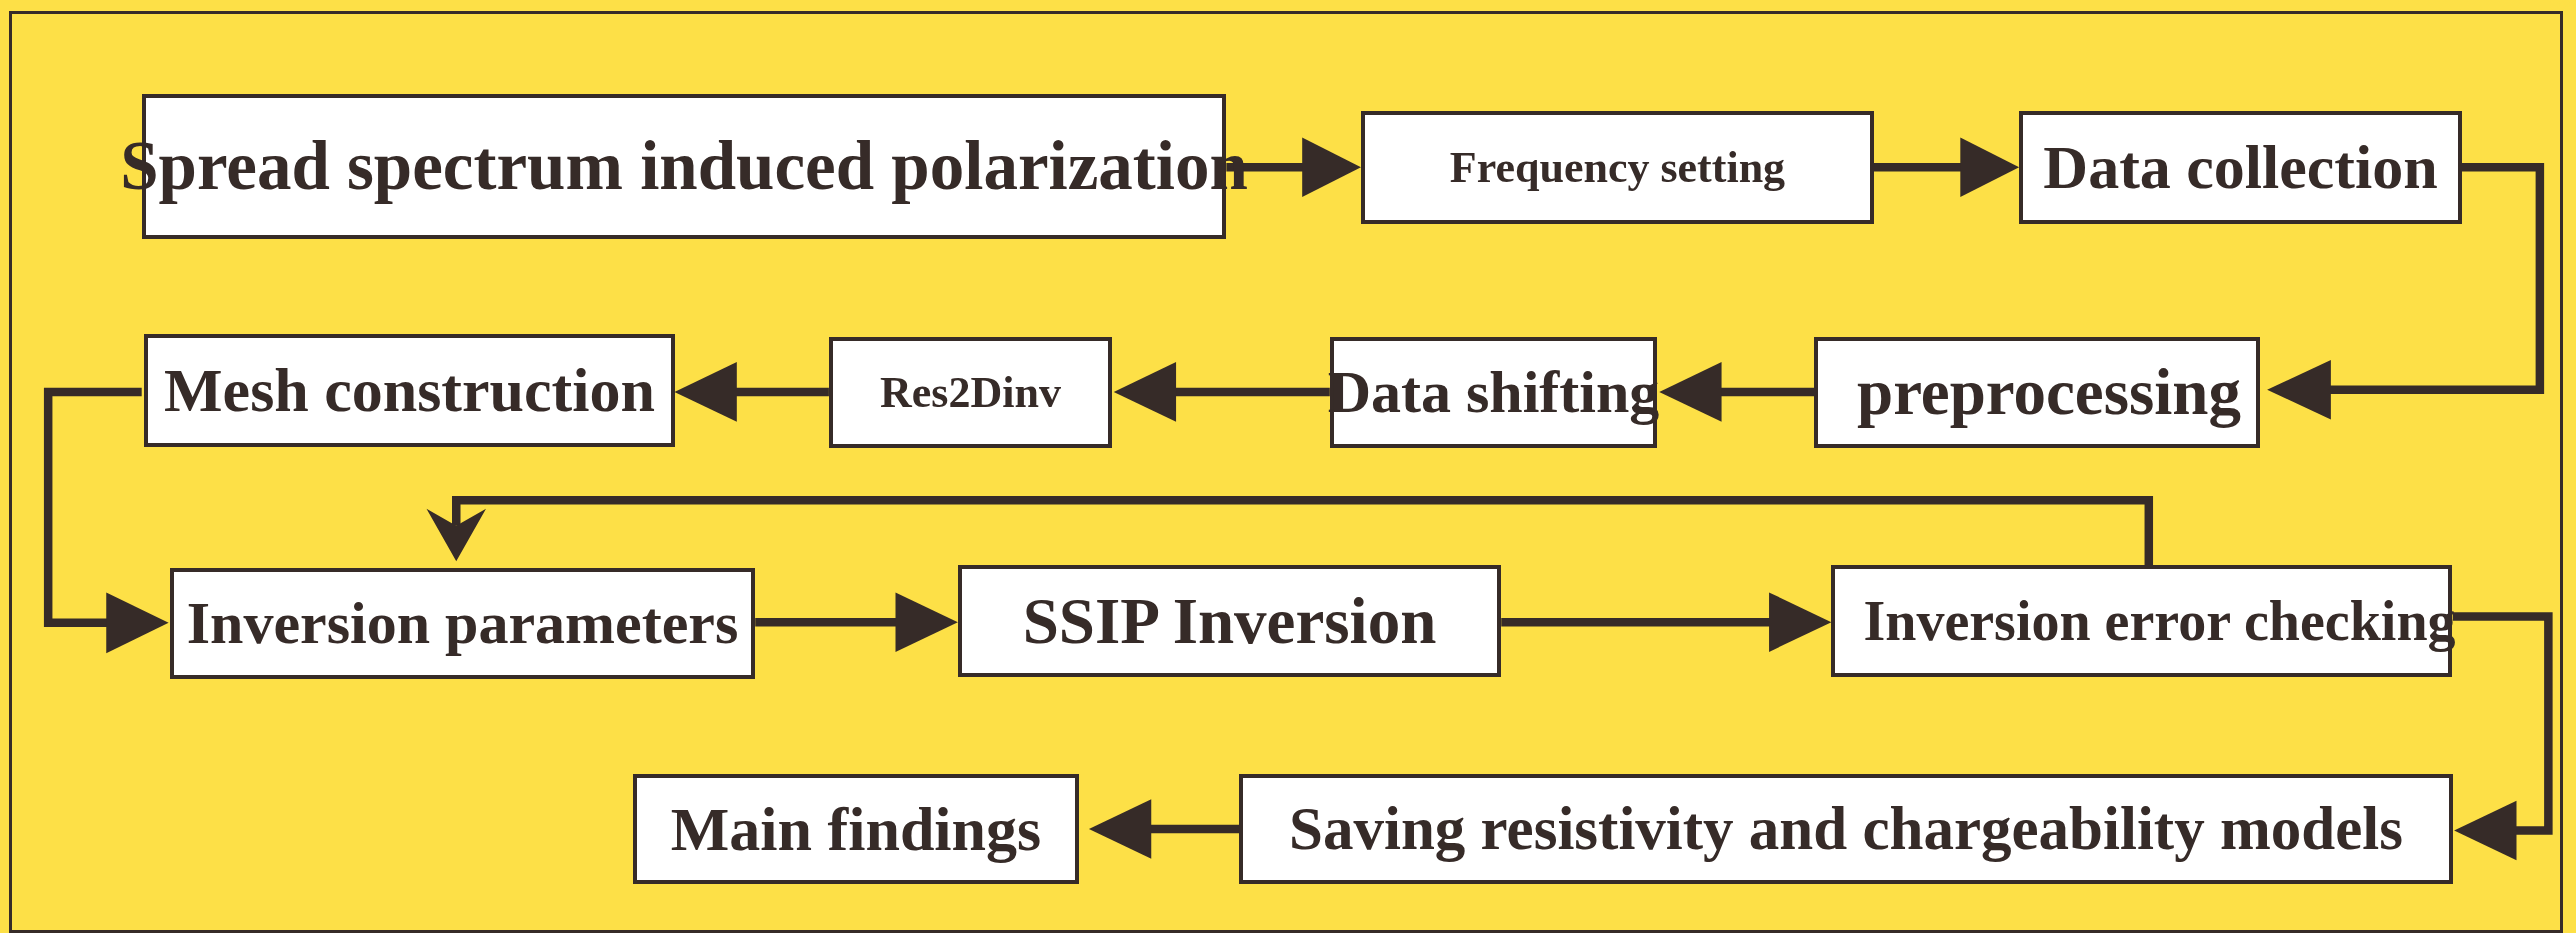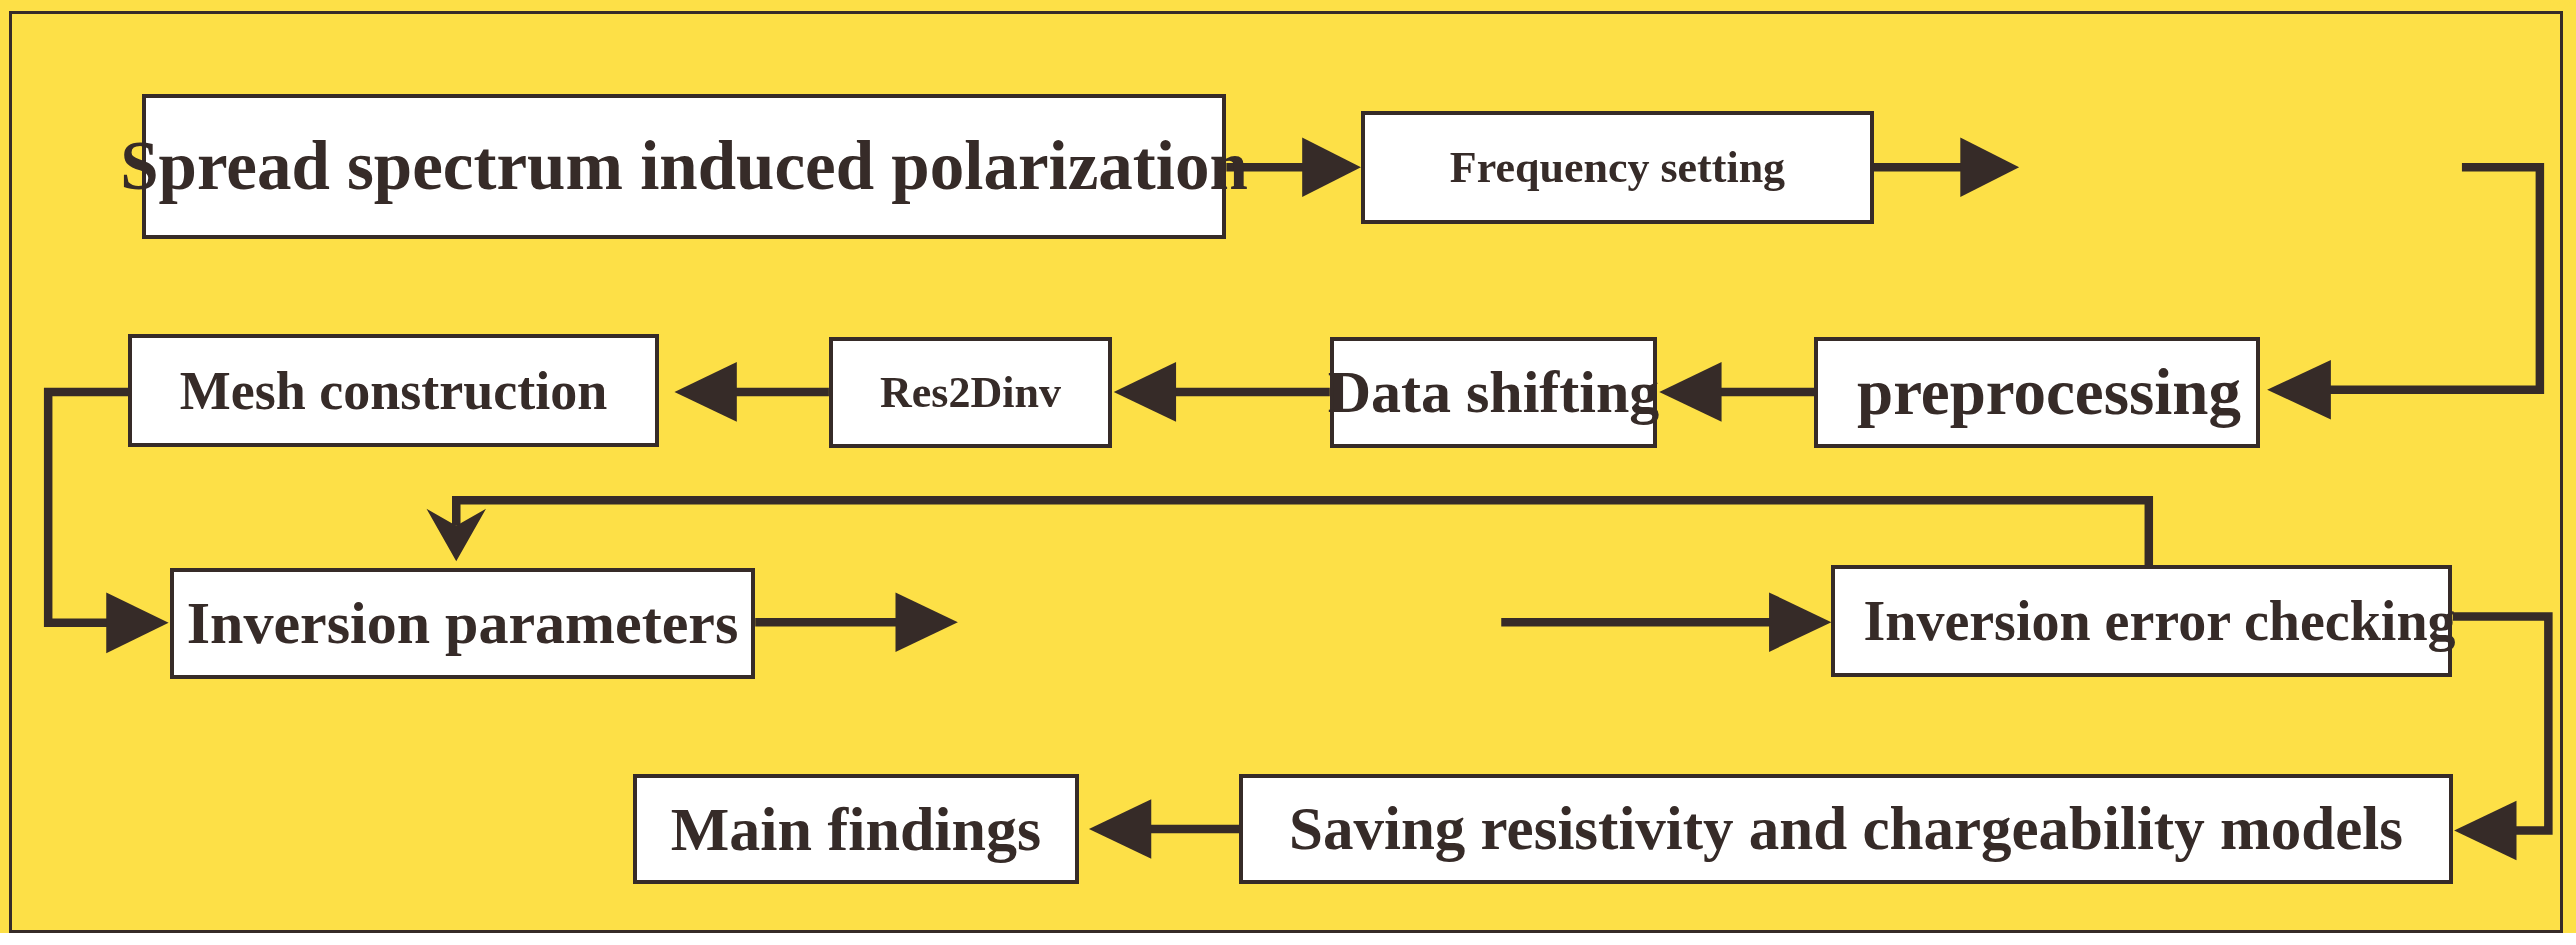--- a/index.html
+++ b/index.html
@@ -16,21 +16,21 @@
     position:absolute;background:#ffffff;border:4.3px solid #362b28;box-sizing:border-box;
     display:flex;align-items:center;justify-content:center;
     font-weight:bold;white-space:nowrap;text-align:center;
   }
   #n-spread   {left:142px; top:94px; width:1084px;height:145px;font-size:69px;}
   #n-freq     {left:1361px;top:111px; width:513px; height:113px;font-size:44px;}
   #n-datacol  {left:2019px;top:111px; width:443px; height:113px;font-size:62px;}
   #n-preproc  {left:1814px;top:337px; width:446px; height:111px;font-size:65px;padding-left:24px;}
   #n-datashift{left:1330px;top:337px; width:327px; height:111px;font-size:60px;}
   #n-res2dinv {left:829px;top:337px; width:283px; height:111px;font-size:44px;text-align:right;}
-  #n-mesh     {left:128px; top:334px; width:531px; height:113px;font-size:54px;}
+  #n-mesh     {left:144px; top:334px; width:531px; height:113px;font-size:62px;}
   #n-invparams{left:170px; top:568px; width:585px; height:111px;font-size:60px;}
   #n-ssip     {left:958px;top:565px; width:543px; height:112px;font-size:65px;}
   #n-inverr   {left:1831px;top:565px; width:621px; height:112px;font-size:56px;padding-left:36px;}
   #n-mainfind {left:633px; top:774px;width:446px; height:110px;font-size:62px;}
   #n-saving   {left:1239px;top:774px;width:1214px;height:110px;font-size:61px;}
 </style>
 </head>
 <body>
 
 <div class="stage">
@@ -95,23 +95,25 @@
     </g>
 
     <g>
       <line x1="1749" y1="1170" x2="1623" y2="1170"></line>
       <polygon points="1537,1170 1625,1128 1625,1212" fill="#362b28" stroke="none"></polygon>
     </g>
   </svg>
 
   <div class="node" id="n-spread">Spread spectrum induced polarization</div>
   <div class="node" id="n-freq">Frequency setting</div>
+  <div class="node" id="n-datacol">Data collection</div>
   <div class="node" id="n-preproc">preprocessing</div>
   <div class="node" id="n-datashift">Data shifting</div>
   <div class="node" id="n-res2dinv">Res2Dinv</div>
   <div class="node" id="n-mesh">Mesh construction</div>
   <div class="node" id="n-invparams">Inversion parameters</div>
+  <div class="node" id="n-ssip">SSIP Inversion</div>
   <div class="node" id="n-inverr">Inversion error checking</div>
   <div class="node" id="n-mainfind">Main findings</div>
   <div class="node" id="n-saving">Saving resistivity and chargeability models</div>
 
 </div>
 
 
 </body></html>

